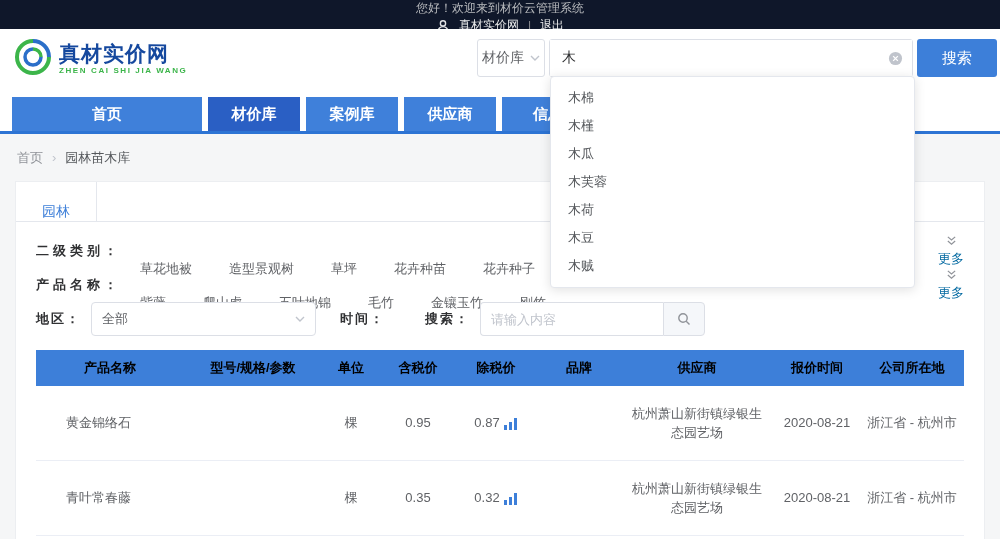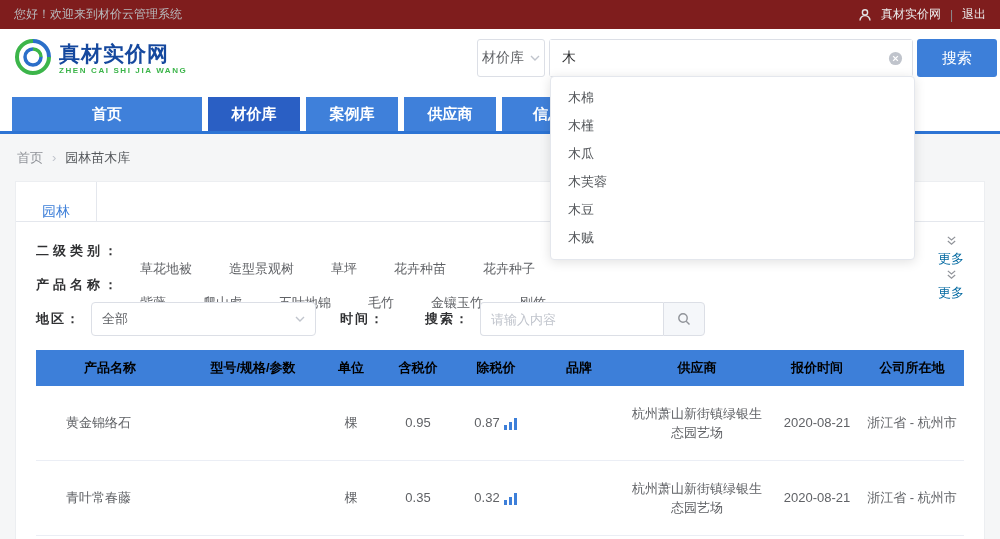--- a/index.html
+++ b/index.html
@@ -1,22 +1,22 @@
 <!DOCTYPE html>
 <html lang="zh"><head>
 <meta charset="utf-8">
 <style>
   * { margin:0; padding:0; box-sizing:border-box; }
   html,body { width:1000px; height:539px; overflow:hidden; }
   body { font-family:"Liberation Sans","DejaVu Sans",sans-serif; background:#fff; position:relative; font-size:13px; }
   a { text-decoration:none; color:inherit; cursor:pointer; }
 
   
-  .topbar { height:29px; background:#7f1d1d; color:#b9bbbe; font-size:12px;
-            display:flex; align-items:center; justify-content:space-between; padding:0 14px; }
+  .topbar { height:29px; background:#0f172a; color:#b9bbbe; font-size:12px;
+            display:flex; align-items:center; justify-content:space-between; padding:0 14px;flex-direction:column; }
   .topbar-right { display:flex; align-items:center; gap:9px; color:#eceded; }
   .topbar-right .divider { color:#8b8d91; }
   .topbar-right .icon { display:flex; align-items:center; }
 
   
   .header { height:58px; background:#fff; position:relative; }
   .logo { position:absolute; left:13px; top:8px; display:flex; align-items:center; gap:6px; }
   .logo-text .title { font-size:21px; font-weight:bold; color:#15489e; letter-spacing:1px; line-height:1.1; }
   .logo-text .sub { font-size:8px; color:#3cb54a; letter-spacing:1.6px; font-weight:bold; }
   .search-group { position:absolute; right:3px; top:10px; display:flex; gap:4px; }
@@ -309,15 +309,16 @@
     </div>
   </div>
 </div>
 
 <div class="suggest-panel">
 
 <div class="suggest-item">木棉</div>
     <div class="suggest-item">木槿</div>
     <div class="suggest-item">木瓜</div>
     <div class="suggest-item">木芙蓉</div>
+    <div class="suggest-item">木荷</div>
     <div class="suggest-item">木豆</div>
     <div class="suggest-item">木贼</div>
   </div>
 
 </body></html>

